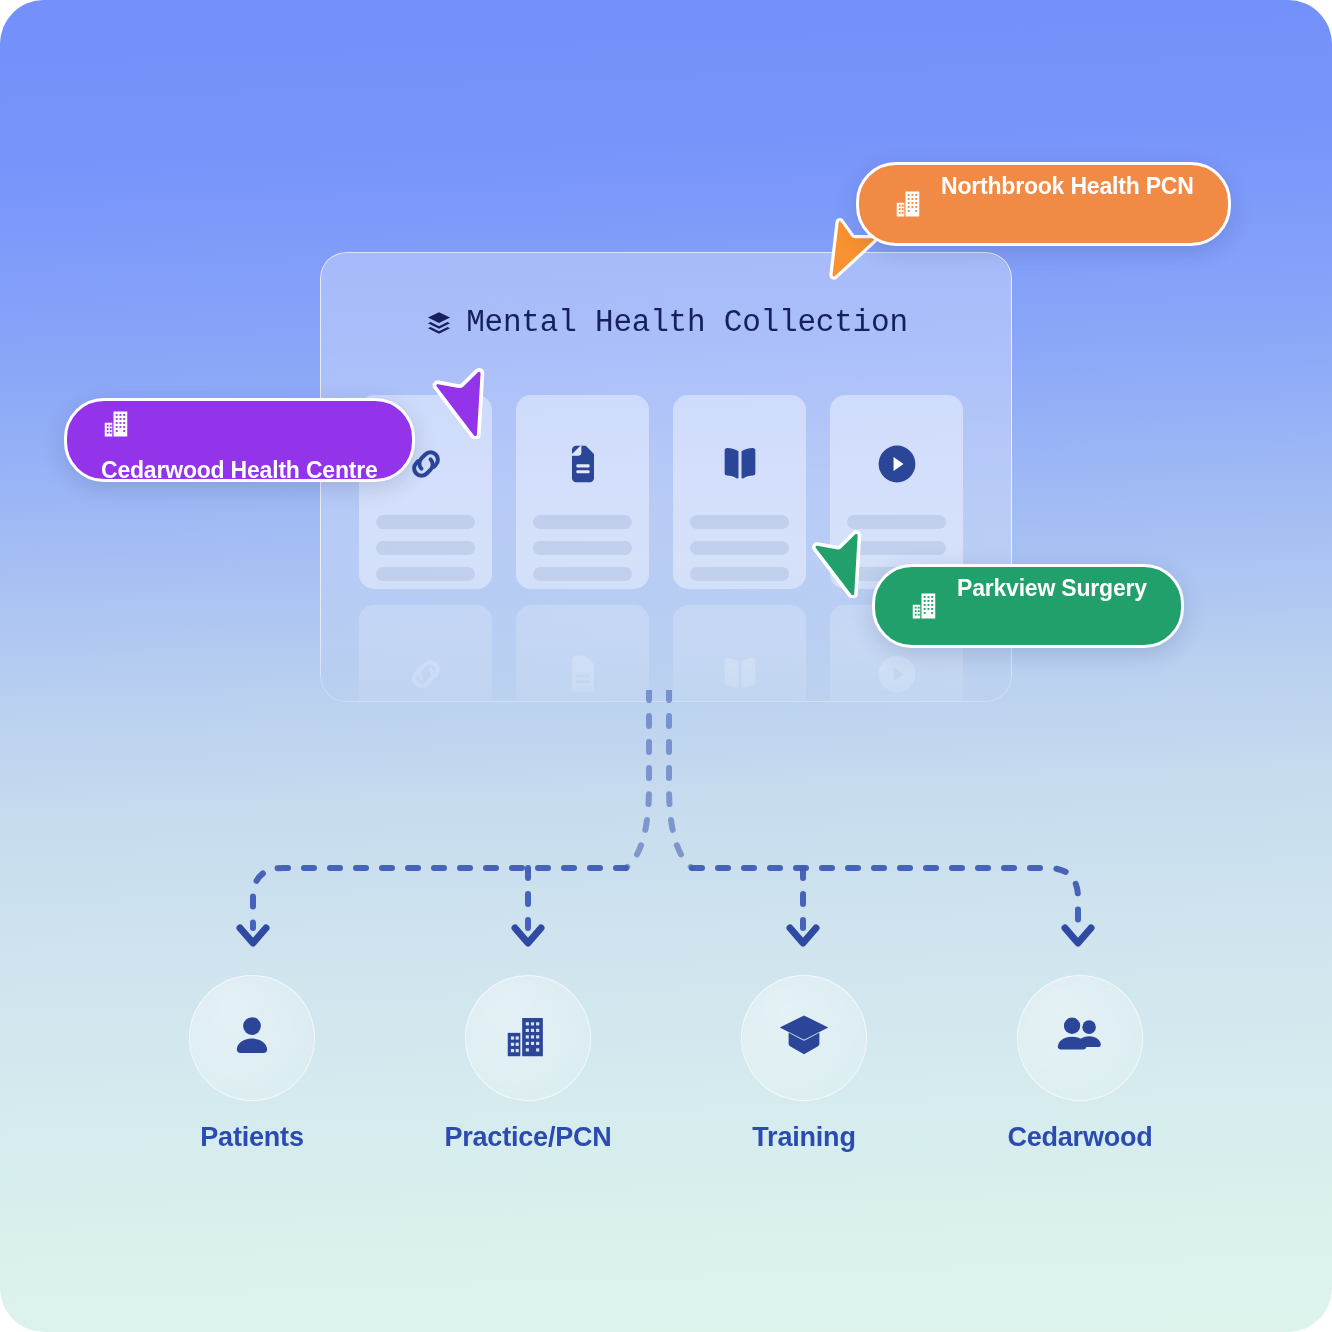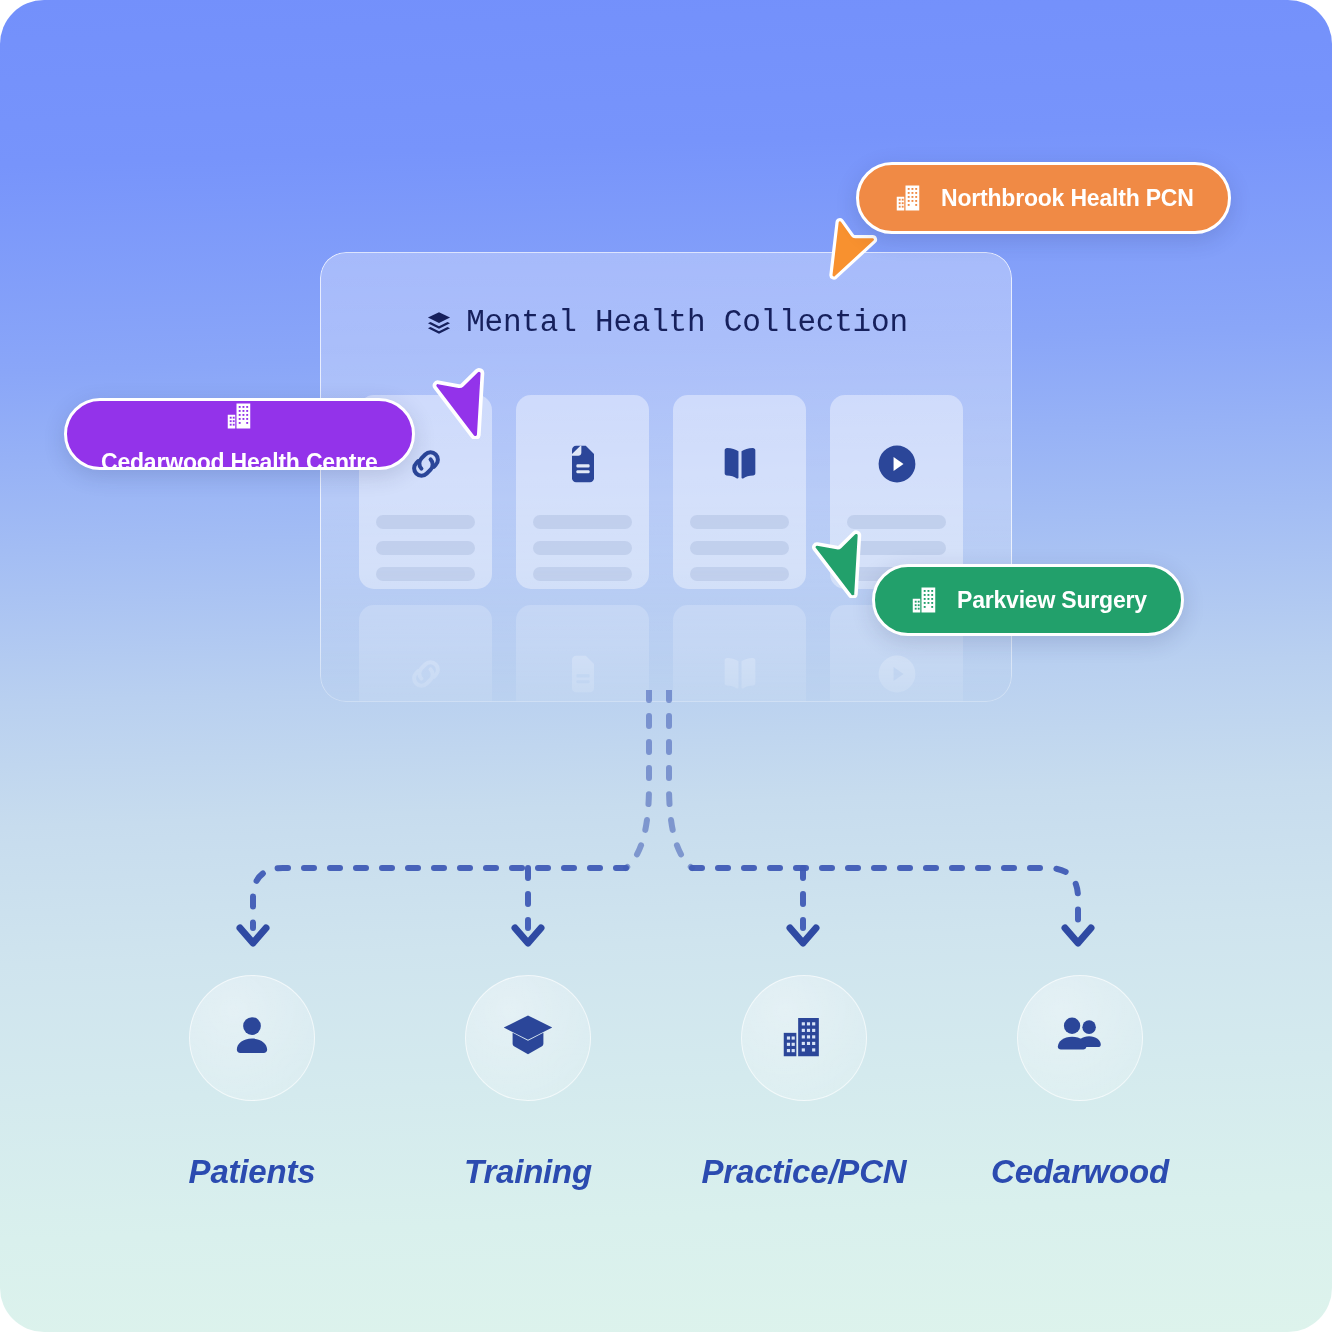--- a/index.html
+++ b/index.html
@@ -75,23 +75,23 @@
   .card-row.ghost .card-icon { opacity: 0.35; }
   .skeletons { margin-top: 24px; width: 99px; display:flex; flex-direction:column; gap: 12px; }
   .skel { height: 14px; border-radius: 7px; background: rgba(186,201,232,0.72); }
   .skel.w1 { width: 99px; }
   .skel.w2 { width: 99px; }
   .skel.w3 { width: 99px; }
 
   
   .badge {
     position: absolute;
-    display: flex; align-items: center; gap: 18px;
-    padding: 0 34px;
-    height: 72px;
+    display: flex; gap: 18px;
+    padding: 8px 34px;
+    height: 84px;
     border-radius: 40px;
     border: 3px solid #ffffff;
     color: #ffffff;
     font-size: 23px;
     font-weight: bold;
     letter-spacing: -0.2px;
     white-space: nowrap;
     box-shadow: 0 6px 22px rgba(30,40,90,0.16);
   }
   .badge .bld-icon { display: flex; align-items: center; }
@@ -111,27 +111,26 @@
     display: flex; justify-content: center; gap: 148px;
   }
   .cat { width: 128px; display: flex; flex-direction: column; align-items: center; }
   .cat-circle {
     width: 126px; height: 126px; border-radius: 50%;
     background: radial-gradient(circle at 35% 28%, rgba(255,255,255,0.42), rgba(255,255,255,0.14));
     border: 1.5px solid rgba(255,255,255,0.62);
     display: flex; align-items: center; justify-content: center;
   }
   .cat-label {
-    margin-top: 52px;
+    margin-top: 21px;
     color: #2b4bb0;
-    font-size: 33px;
+    font-size: 27px;
     font-weight: bold;
     letter-spacing: -0.2px;
     white-space: nowrap;
-    font-style: italic;
   }
 </style>
 </head>
 <body>
 
 <div id="canvas">
 
   <div id="glass-panel">
 
     <div id="panel-title">
@@ -384,32 +383,20 @@
             <path d="M12 13.2c-4.1 0-7 2.4-7 5.1 0 .9.7 1.5 1.6 1.5h10.8c.9 0 1.6-.6 1.6-1.5 0-2.7-2.9-5.1-7-5.1z"></path>
           </svg>
         </span>
       </div>
       <div class="cat-label">Patients</div>
     </div>
 
     <div class="cat">
       <div class="cat-circle">
         <span>
-          <svg width="56" height="56" viewBox="0 0 24 24" fill="#2b4699">
-            <path d="M12 3.2 1.6 8.4 12 13.6l10.4-5.2L12 3.2z"></path>
-            <path d="M5.4 10.6v4.6c0 .5.2.9.6 1.2L12 19.8l6-3.4c.4-.3.6-.7.6-1.2v-4.6L12 14 5.4 10.6z"></path>
-          </svg>
-        </span>
-      </div>
-      <div class="cat-label">Training</div>
-    </div>
-
-    <div class="cat">
-      <div class="cat-circle">
-        <span>
           <svg width="54" height="54" viewBox="0 0 24 24" fill="#2b4699">
             <path d="M3 10.6h5.6V21H3z"></path>
             <path d="M9.4 4h9.2v17H9.4z"></path>
             <g fill="#d8e4f7">
               <rect x="4.4" y="12.2" width="1.4" height="1.4"></rect>
                 <rect x="6.5" y="12.2" width="1.4" height="1.4"></rect>
               <rect x="4.4" y="15" width="1.4" height="1.4"></rect>
                 <rect x="6.5" y="15" width="1.4" height="1.4"></rect>
               <rect x="4.4" y="17.8" width="1.4" height="1.4"></rect>
                 <rect x="6.5" y="17.8" width="1.4" height="1.4"></rect>
@@ -431,20 +418,32 @@
           </svg>
         </span>
       </div>
       <div class="cat-label">Practice/PCN</div>
     </div>
 
     <div class="cat">
       <div class="cat-circle">
         <span>
           <svg width="56" height="56" viewBox="0 0 24 24" fill="#2b4699">
+            <path d="M12 3.2 1.6 8.4 12 13.6l10.4-5.2L12 3.2z"></path>
+            <path d="M5.4 10.6v4.6c0 .5.2.9.6 1.2L12 19.8l6-3.4c.4-.3.6-.7.6-1.2v-4.6L12 14 5.4 10.6z"></path>
+          </svg>
+        </span>
+      </div>
+      <div class="cat-label">Training</div>
+    </div>
+
+    <div class="cat">
+      <div class="cat-circle">
+        <span>
+          <svg width="56" height="56" viewBox="0 0 24 24" fill="#2b4699">
             <circle cx="15.9" cy="8.2" r="2.9"></circle>
             <path d="M15.9 12.1c-2.9 0-5 1.7-5 3.6 0 .6.5 1 1.1 1h7.8c.6 0 1.1-.4 1.1-1 0-1.9-2.1-3.6-5-3.6z"></path>
             <circle cx="8.6" cy="7.6" r="3.5"></circle>
             <path d="M8.6 12.3c-3.6 0-6.1 2.1-6.1 4.3 0 .7.6 1.2 1.3 1.2h9.6c.7 0 1.3-.5 1.3-1.2 0-2.2-2.5-4.3-6.1-4.3z"></path>
           </svg>
         </span>
       </div>
       <div class="cat-label">Cedarwood</div>
     </div>
   </div>

